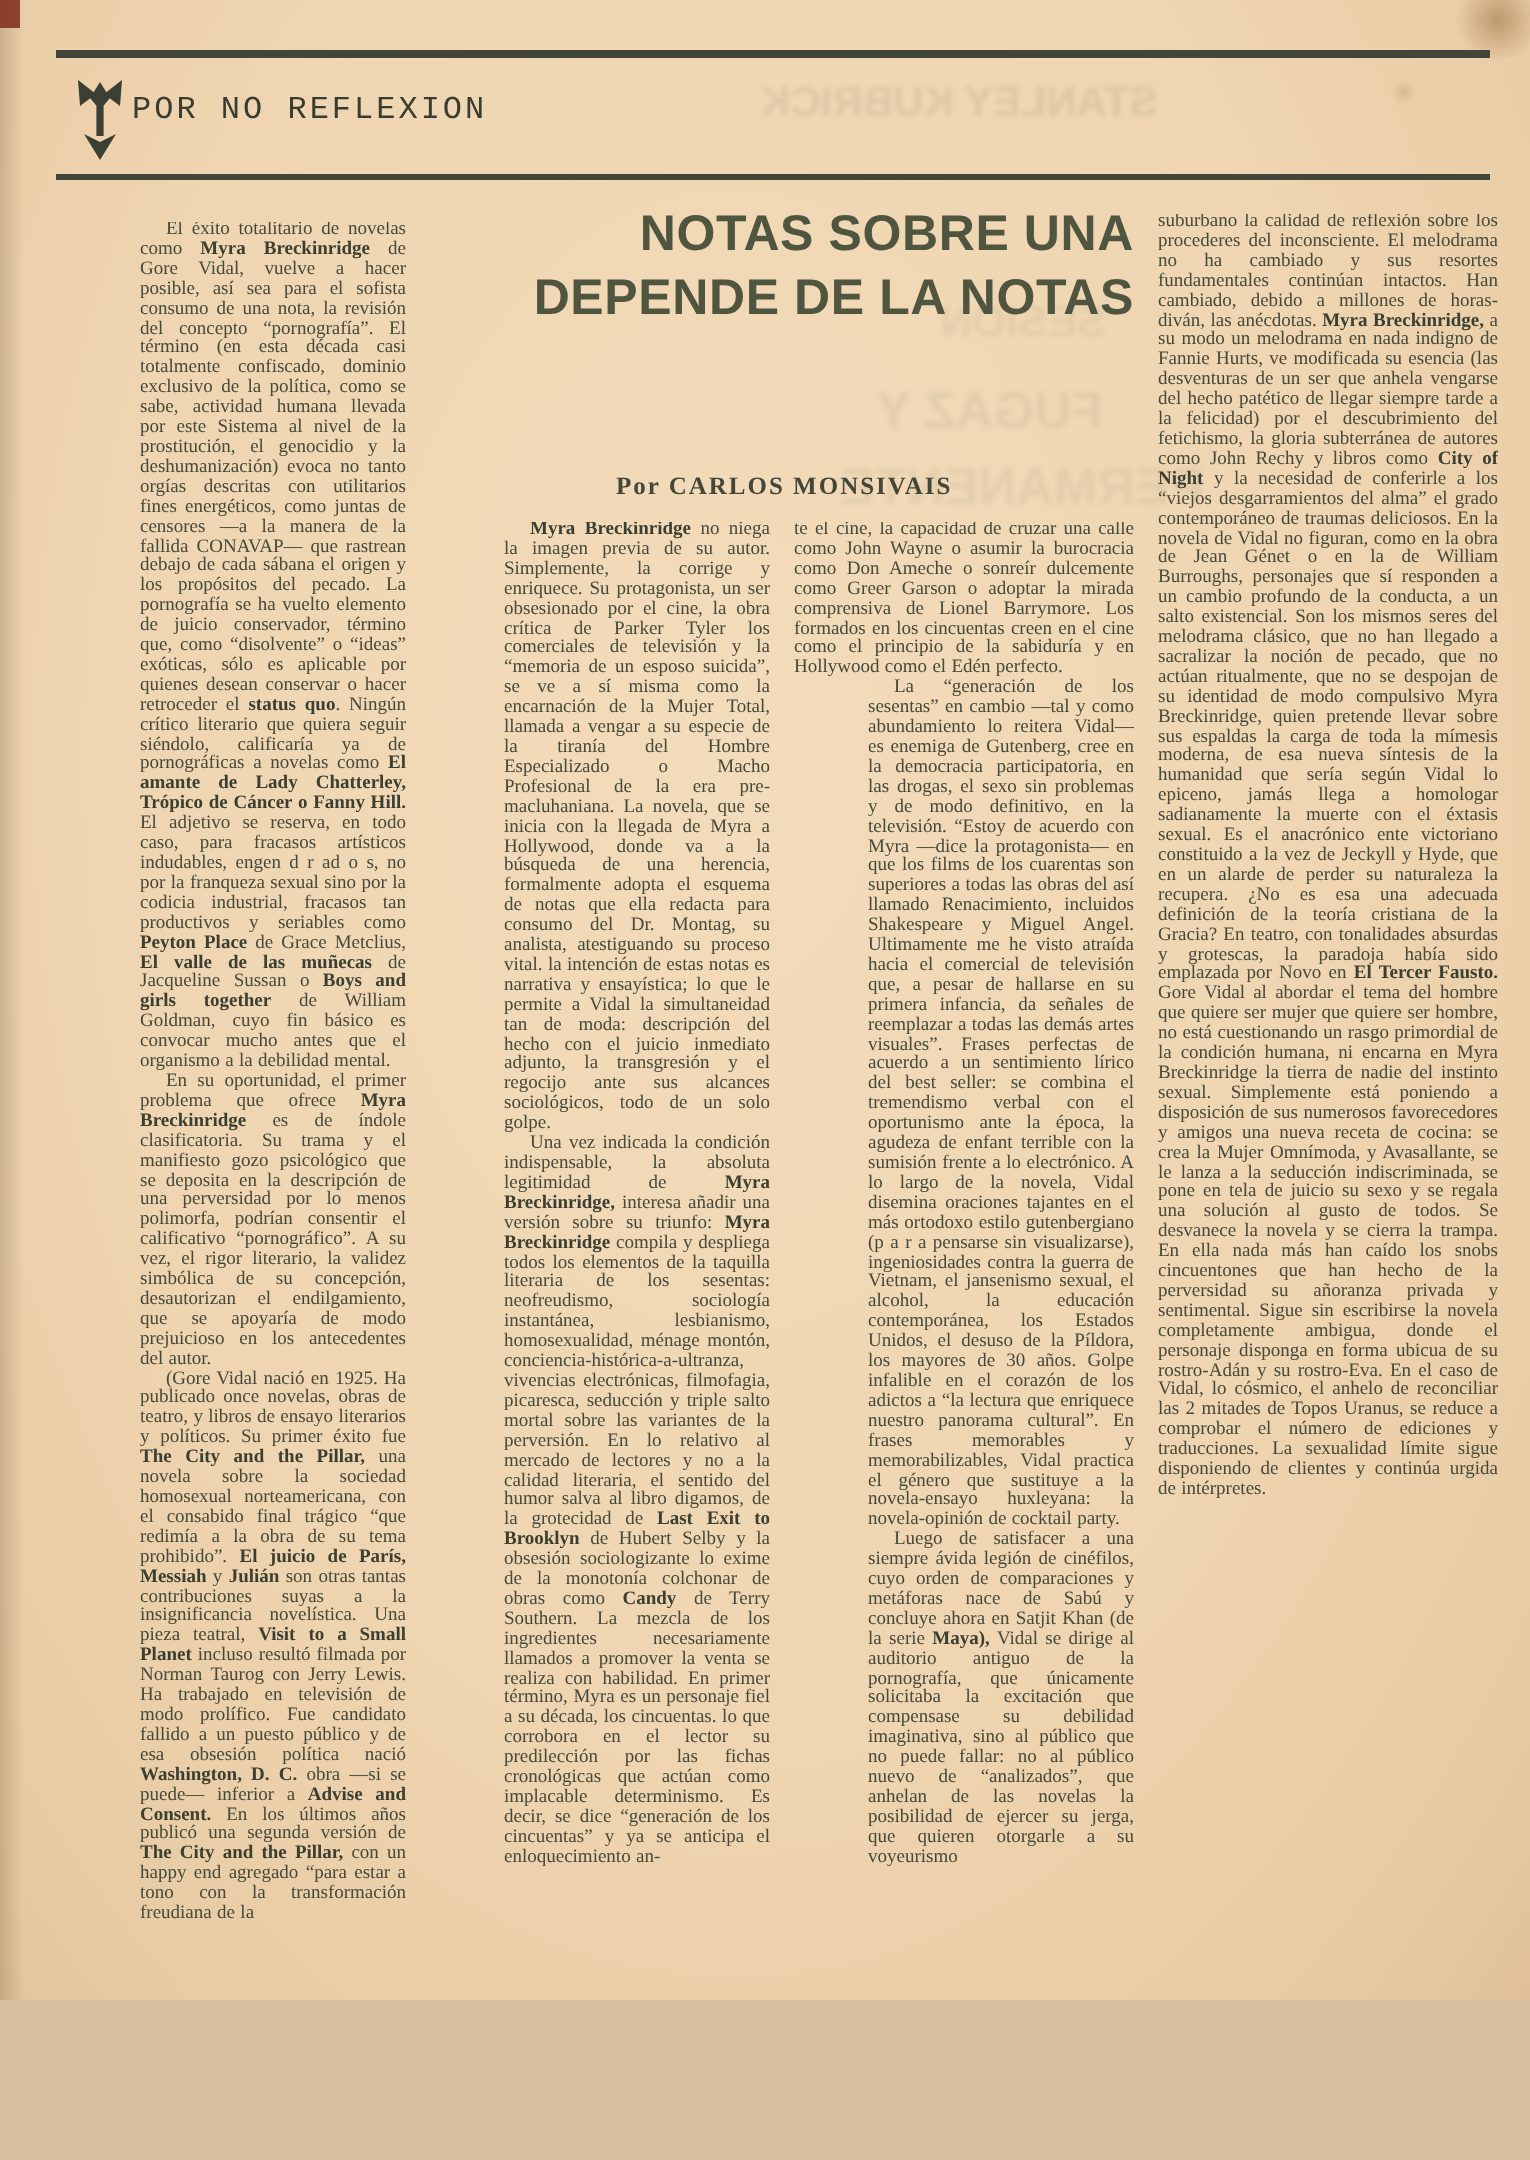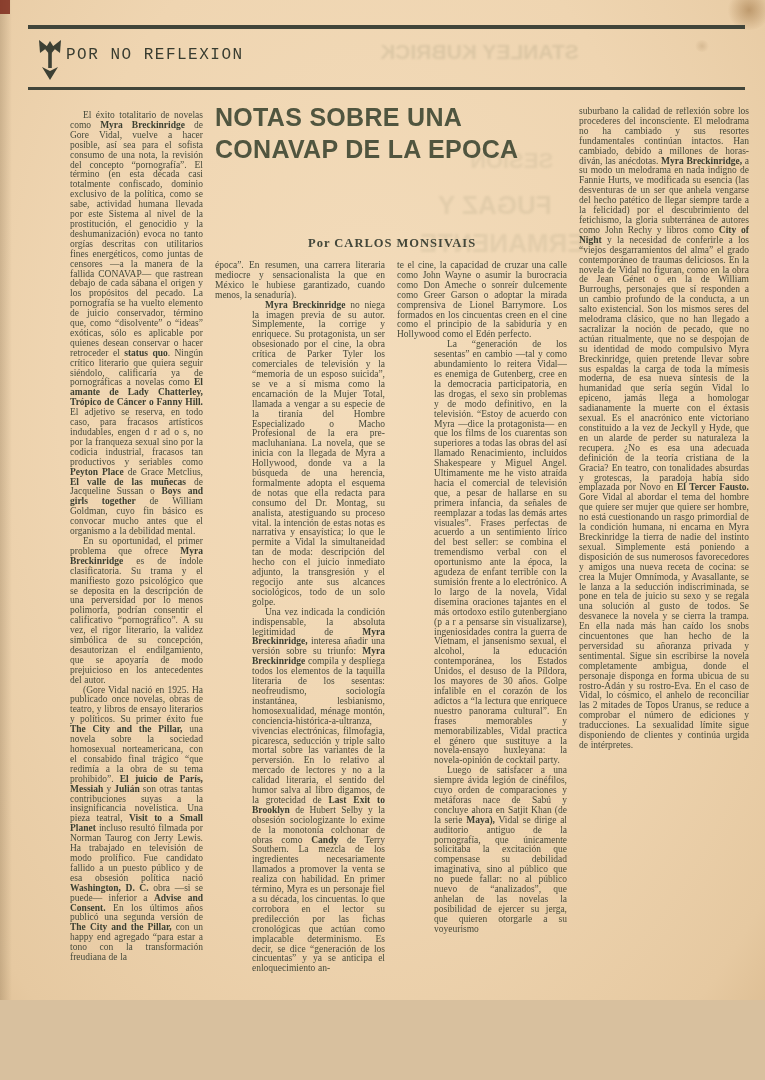--- a/index.html
+++ b/index.html
@@ -28,21 +28,21 @@
 
   
   .ghost-line { position:absolute; transform:scaleX(-1); filter:blur(1.2px);
     font-family:"Liberation Sans", sans-serif; font-weight:bold; color:#6e6e50; white-space:nowrap; }
   .ghost-line:nth-child(1) { left:380px; top:40px; font-size:21px; opacity:.15; }
   .ghost-line:nth-child(2) { left:470px; top:148px; font-size:22px; opacity:.10; }
   .ghost-line:nth-child(3) { left:438px; top:190px; font-size:26px; opacity:.11; }
   .ghost-line:nth-child(4) { left:420px; top:228px; font-size:26px; opacity:.10; }
 
   
-  .article-title { position:absolute; left:215px; top:101px; width:352px; 
+  .article-title { position:absolute; left:215px; top:101px; width:352px; text-align:right;
     font-family:"Liberation Sans", sans-serif; font-weight:bold; font-size:25px; line-height:32px;
     letter-spacing:.3px; color:#50553f; }
   .byline { position:absolute; left:308px; top:236px;
     font-family:"Liberation Serif", serif; font-weight:bold; font-size:12.5px; letter-spacing:1px; color:#43473a; }
 
   
   .col { position:absolute; width:170px; overflow:hidden; text-align:justify;
     font-size:9.5px; line-height:9.9px; color:#45493a; word-spacing:.3px; }
   .col p { margin:0; }
   .col p.indent { text-indent:13px;margin-left:37px; }
@@ -80,31 +80,30 @@
         <rect x="10.2" y="13" width="3.6" height="15"></rect>
         <path d="M12,40 L4,27 L12,31 L20,27 Z"></path>
       </g>
     </svg>
   </div>
   <div class="section-label">POR NO REFLEXION</div>
   <div class="rule-mid"></div>
 
   <div class="article-title" id="article-title">
       <div>NOTAS SOBRE UNA</div>
-      <div>CONAVAP DE LA EPOCA</div>
+      <div>DEPENDE DE LA NOTAS</div>
     </div>
   <div class="byline">Por CARLOS MONSIVAIS</div>
 
   <div class="col" id="col-1">
       <p class="indent"><span>El éxito totalitario de novelas como </span><span class="b">Myra Breckinridge</span><span> de Gore Vidal, vuelve a hacer posible, así sea para el sofista consumo de una nota, la revisión del concepto “pornografía”. El término (en esta década casi totalmente confiscado, dominio exclusivo de la política, como se sabe, actividad humana llevada por este Sistema al nivel de la prostitución, el genocidio y la deshumanización) evoca no tanto orgías descritas con utilitarios fines energéticos, como juntas de censores —a la manera de la fallida CONAVAP— que rastrean debajo de cada sábana el origen y los propósitos del pecado. La pornografía se ha vuelto elemento de juicio conservador, término que, como “disolvente” o “ideas” exóticas, sólo es aplicable por quienes desean conservar o hacer retroceder el </span><span class="b">status quo</span><span>. Ningún crítico literario que quiera seguir siéndolo, calificaría ya de pornográficas a novelas como </span><span class="b">El amante de Lady Chatterley, Trópico de Cáncer o Fanny Hill.</span><span> El adjetivo se reserva, en todo caso, para fracasos artísticos indudables, engen d r ad o s, no por la franqueza sexual sino por la codicia industrial, fracasos tan productivos y seriables como </span><span class="b">Peyton Place</span><span> de Grace Metclius, </span><span class="b">El valle de las muñecas</span><span> de Jacqueline Sussan o </span><span class="b">Boys and girls together</span><span> de William Goldman, cuyo fin básico es convocar mucho antes que el organismo a la debilidad mental.</span></p>
       <p class="indent"><span>En su oportunidad, el primer problema que ofrece </span><span class="b">Myra Breckinridge</span><span> es de índole clasificatoria. Su trama y el manifiesto gozo psicológico que se deposita en la descripción de una perversidad por lo menos polimorfa, podrían consentir el calificativo “pornográfico”. A su vez, el rigor literario, la validez simbólica de su concepción, desautorizan el endilgamiento, que se apoyaría de modo prejuicioso en los antecedentes del autor.</span></p>
       <p class="indent"><span>(Gore Vidal nació en 1925. Ha publicado once novelas, obras de teatro, y libros de ensayo literarios y políticos. Su primer éxito fue </span><span class="b">The City and the Pillar,</span><span> una novela sobre la sociedad homosexual norteamericana, con el consabido final trágico “que redimía a la obra de su tema prohibido”. </span><span class="b">El juicio de París, Messiah</span><span> y </span><span class="b">Julián</span><span> son otras tantas contribuciones suyas a la insignificancia novelística. Una pieza teatral, </span><span class="b">Visit to a Small Planet</span><span> incluso resultó filmada por Norman Taurog con Jerry Lewis. Ha trabajado en televisión de modo prolífico. Fue candidato fallido a un puesto público y de esa obsesión política nació </span><span class="b">Washington, D. C.</span><span> obra —si se puede— inferior a </span><span class="b">Advise and Consent.</span><span> En los últimos años publicó una segunda versión de </span><span class="b">The City and the Pillar,</span><span> con un happy end agregado “para estar a tono con la transformación freudiana de la</span></p>
     </div>
   <div class="col" id="col-2">
-      <p><span>época”. En resumen, una carrera literaria mediocre y sensacionalista la que en México le hubiese garantizado, cuando menos, la senaduría).</span></p>
       <p class="indent"><span class="b">Myra Breckinridge</span><span> no niega la imagen previa de su autor. Simplemente, la corrige y enriquece. Su protagonista, un ser obsesionado por el cine, la obra crítica de Parker Tyler los comerciales de televisión y la “memoria de un esposo suicida”, se ve a sí misma como la encarnación de la Mujer Total, llamada a vengar a su especie de la tiranía del Hombre Especializado o Macho Profesional de la era pre-macluhaniana. La novela, que se inicia con la llegada de Myra a Hollywood, donde va a la búsqueda de una herencia, formalmente adopta el esquema de notas que ella redacta para consumo del Dr. Montag, su analista, atestiguando su proceso vital. la intención de estas notas es narrativa y ensayística; lo que le permite a Vidal la simultaneidad tan de moda: descripción del hecho con el juicio inmediato adjunto, la transgresión y el regocijo ante sus alcances sociológicos, todo de un solo golpe.</span></p>
       <p class="indent"><span>Una vez indicada la condición indispensable, la absoluta legitimidad de </span><span class="b">Myra Breckinridge,</span><span> interesa añadir una versión sobre su triunfo: </span><span class="b">Myra Breckinridge</span><span> compila y despliega todos los elementos de la taquilla literaria de los sesentas: neofreudismo, sociología instantánea, lesbianismo, homosexualidad, ménage montón, conciencia-histórica-a-ultranza, vivencias electrónicas, filmofagia, picaresca, seducción y triple salto mortal sobre las variantes de la perversión. En lo relativo al mercado de lectores y no a la calidad literaria, el sentido del humor salva al libro digamos, de la grotecidad de </span><span class="b">Last Exit to Brooklyn</span><span> de Hubert Selby y la obsesión sociologizante lo exime de la monotonía colchonar de obras como </span><span class="b">Candy</span><span> de Terry Southern. La mezcla de los ingredientes necesariamente llamados a promover la venta se realiza con habilidad. En primer término, Myra es un personaje fiel a su década, los cincuentas. lo que corrobora en el lector su predilección por las fichas cronológicas que actúan como implacable determinismo. Es decir, se dice “generación de los cincuentas” y ya se anticipa el enloquecimiento an-</span></p>
     </div>
   <div class="col" id="col-3">
       <p><span>te el cine, la capacidad de cruzar una calle como John Wayne o asumir la burocracia como Don Ameche o sonreír dulcemente como Greer Garson o adoptar la mirada comprensiva de Lionel Barrymore. Los formados en los cincuentas creen en el cine como el principio de la sabiduría y en Hollywood como el Edén perfecto.</span></p>
       <p class="indent"><span>La “generación de los sesentas” en cambio —tal y como abundamiento lo reitera Vidal— es enemiga de Gutenberg, cree en la democracia participatoria, en las drogas, el sexo sin problemas y de modo definitivo, en la televisión. “Estoy de acuerdo con Myra —dice la protagonista— en que los films de los cuarentas son superiores a todas las obras del así llamado Renacimiento, incluidos Shakespeare y Miguel Angel. Ultimamente me he visto atraída hacia el comercial de televisión que, a pesar de hallarse en su primera infancia, da señales de reemplazar a todas las demás artes visuales”. Frases perfectas de acuerdo a un sentimiento lírico del best seller: se combina el tremendismo verbal con el oportunismo ante la época, la agudeza de enfant terrible con la sumisión frente a lo electrónico. A lo largo de la novela, Vidal disemina oraciones tajantes en el más ortodoxo estilo gutenbergiano (p a r a pensarse sin visualizarse), ingeniosidades contra la guerra de Vietnam, el jansenismo sexual, el alcohol, la educación contemporánea, los Estados Unidos, el desuso de la Píldora, los mayores de 30 años. Golpe infalible en el corazón de los adictos a “la lectura que enriquece nuestro panorama cultural”. En frases memorables y memorabilizables, Vidal practica el género que sustituye a la novela-ensayo huxleyana: la novela-opinión de cocktail party.</span></p>
       <p class="indent"><span>Luego de satisfacer a una siempre ávida legión de cinéfilos, cuyo orden de comparaciones y metáforas nace de Sabú y concluye ahora en Satjit Khan (de la serie </span><span class="b">Maya),</span><span> Vidal se dirige al auditorio antiguo de la pornografía, que únicamente solicitaba la excitación que compensase su debilidad imaginativa, sino al público que no puede fallar: no al público nuevo de “analizados”, que anhelan de las novelas la posibilidad de ejercer su jerga, que quieren otorgarle a su voyeurismo</span></p>
     </div>
   <div class="col" id="col-4">
       <p><span>suburbano la calidad de reflexión sobre los procederes del inconsciente. El melodrama no ha cambiado y sus resortes fundamentales continúan intactos. Han cambiado, debido a millones de horas-diván, las anécdotas. </span><span class="b">Myra Breckinridge,</span><span> a su modo un melodrama en nada indigno de Fannie Hurts, ve modificada su esencia (las desventuras de un ser que anhela vengarse del hecho patético de llegar siempre tarde a la felicidad) por el descubrimiento del fetichismo, la gloria subterránea de autores como John Rechy y libros como </span><span class="b">City of Night</span><span> y la necesidad de conferirle a los “viejos desgarramientos del alma” el grado contemporáneo de traumas deliciosos. En la novela de Vidal no figuran, como en la obra de Jean Génet o en la de William Burroughs, personajes que sí responden a un cambio profundo de la conducta, a un salto existencial. Son los mismos seres del melodrama clásico, que no han llegado a sacralizar la noción de pecado, que no actúan ritualmente, que no se despojan de su identidad de modo compulsivo Myra Breckinridge, quien pretende llevar sobre sus espaldas la carga de toda la mímesis moderna, de esa nueva síntesis de la humanidad que sería según Vidal lo epiceno, jamás llega a homologar sadianamente la muerte con el éxtasis sexual. Es el anacrónico ente victoriano constituido a la vez de Jeckyll y Hyde, que en un alarde de perder su naturaleza la recupera. ¿No es esa una adecuada definición de la teoría cristiana de la Gracia? En teatro, con tonalidades absurdas y grotescas, la paradoja había sido emplazada por Novo en </span><span class="b">El Tercer Fausto.</span><span> Gore Vidal al abordar el tema del hombre que quiere ser mujer que quiere ser hombre, no está cuestionando un rasgo primordial de la condición humana, ni encarna en Myra Breckinridge la tierra de nadie del instinto sexual. Simplemente está poniendo a disposición de sus numerosos favorecedores y amigos una nueva receta de cocina: se crea la Mujer Omnímoda, y Avasallante, se le lanza a la seducción indiscriminada, se pone en tela de juicio su sexo y se regala una solución al gusto de todos. Se desvanece la novela y se cierra la trampa. En ella nada más han caído los snobs cincuentones que han hecho de la perversidad su añoranza privada y sentimental. Sigue sin escribirse la novela completamente ambigua, donde el personaje disponga en forma ubicua de su rostro-Adán y su rostro-Eva. En el caso de Vidal, lo cósmico, el anhelo de reconciliar las 2 mitades de Topos Uranus, se reduce a comprobar el número de ediciones y traducciones. La sexualidad límite sigue disponiendo de clientes y continúa urgida de intérpretes.</span></p>

